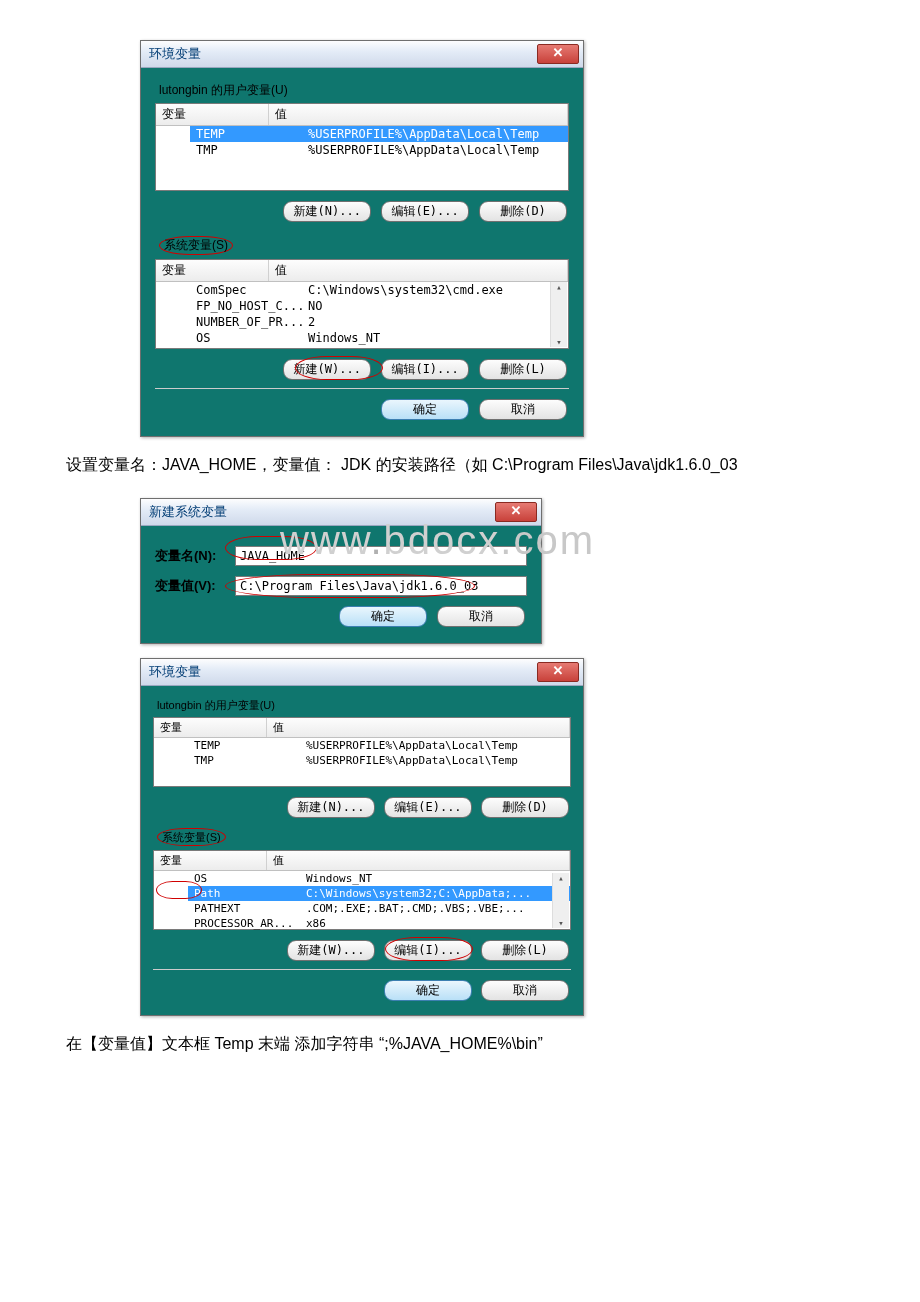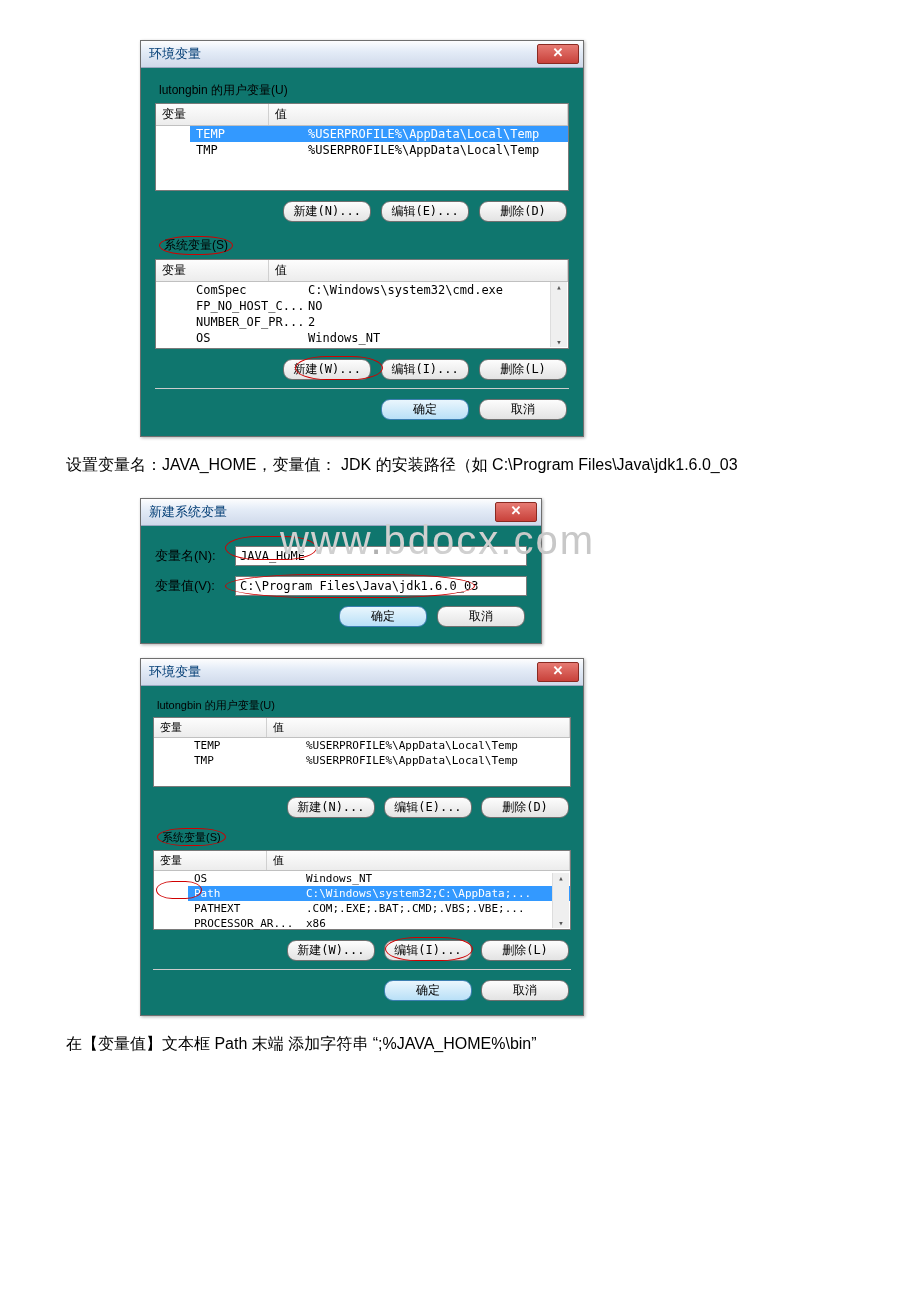--- a/index.html
+++ b/index.html
@@ -122,21 +122,21 @@
     line-height: 1.7;
     padding: 0 4px;
     text-indent: 2em;
   }
   .form-row {
     display: flex;
     align-items: center;
     margin: 10px 0;
     font-size: 13px;
   }
-  .form-row label { width: 80px; }
+  .form-row label { width: 80px; font-weight: bold; }
   .form-row input {
     flex: 1;
     font-family: "SimSun", monospace;
     font-size: 12px;
     padding: 2px 4px;
     border: 1px solid #7a7a7a;
   }
   .oval {
     border: 1.5px solid #d00000;
     border-radius: 50%/70%;
@@ -338,15 +338,15 @@
       </div>
 
       <hr class="hr-line">
       <div class="btn-row" style="font-size:11px;">
         <span class="btn primary">确定</span>
         <span class="btn">取消</span>
       </div>
     </div>
   </div>
 
-  <p class="para">在【变量值】文本框 Path 末端 添加字符串 “;%JAVA_HOME%\bin”</p>
+  <p class="para">在【变量值】文本框 Temp 末端 添加字符串 “;%JAVA_HOME%\bin”</p>
 
 </div>
 
 </body></html>

